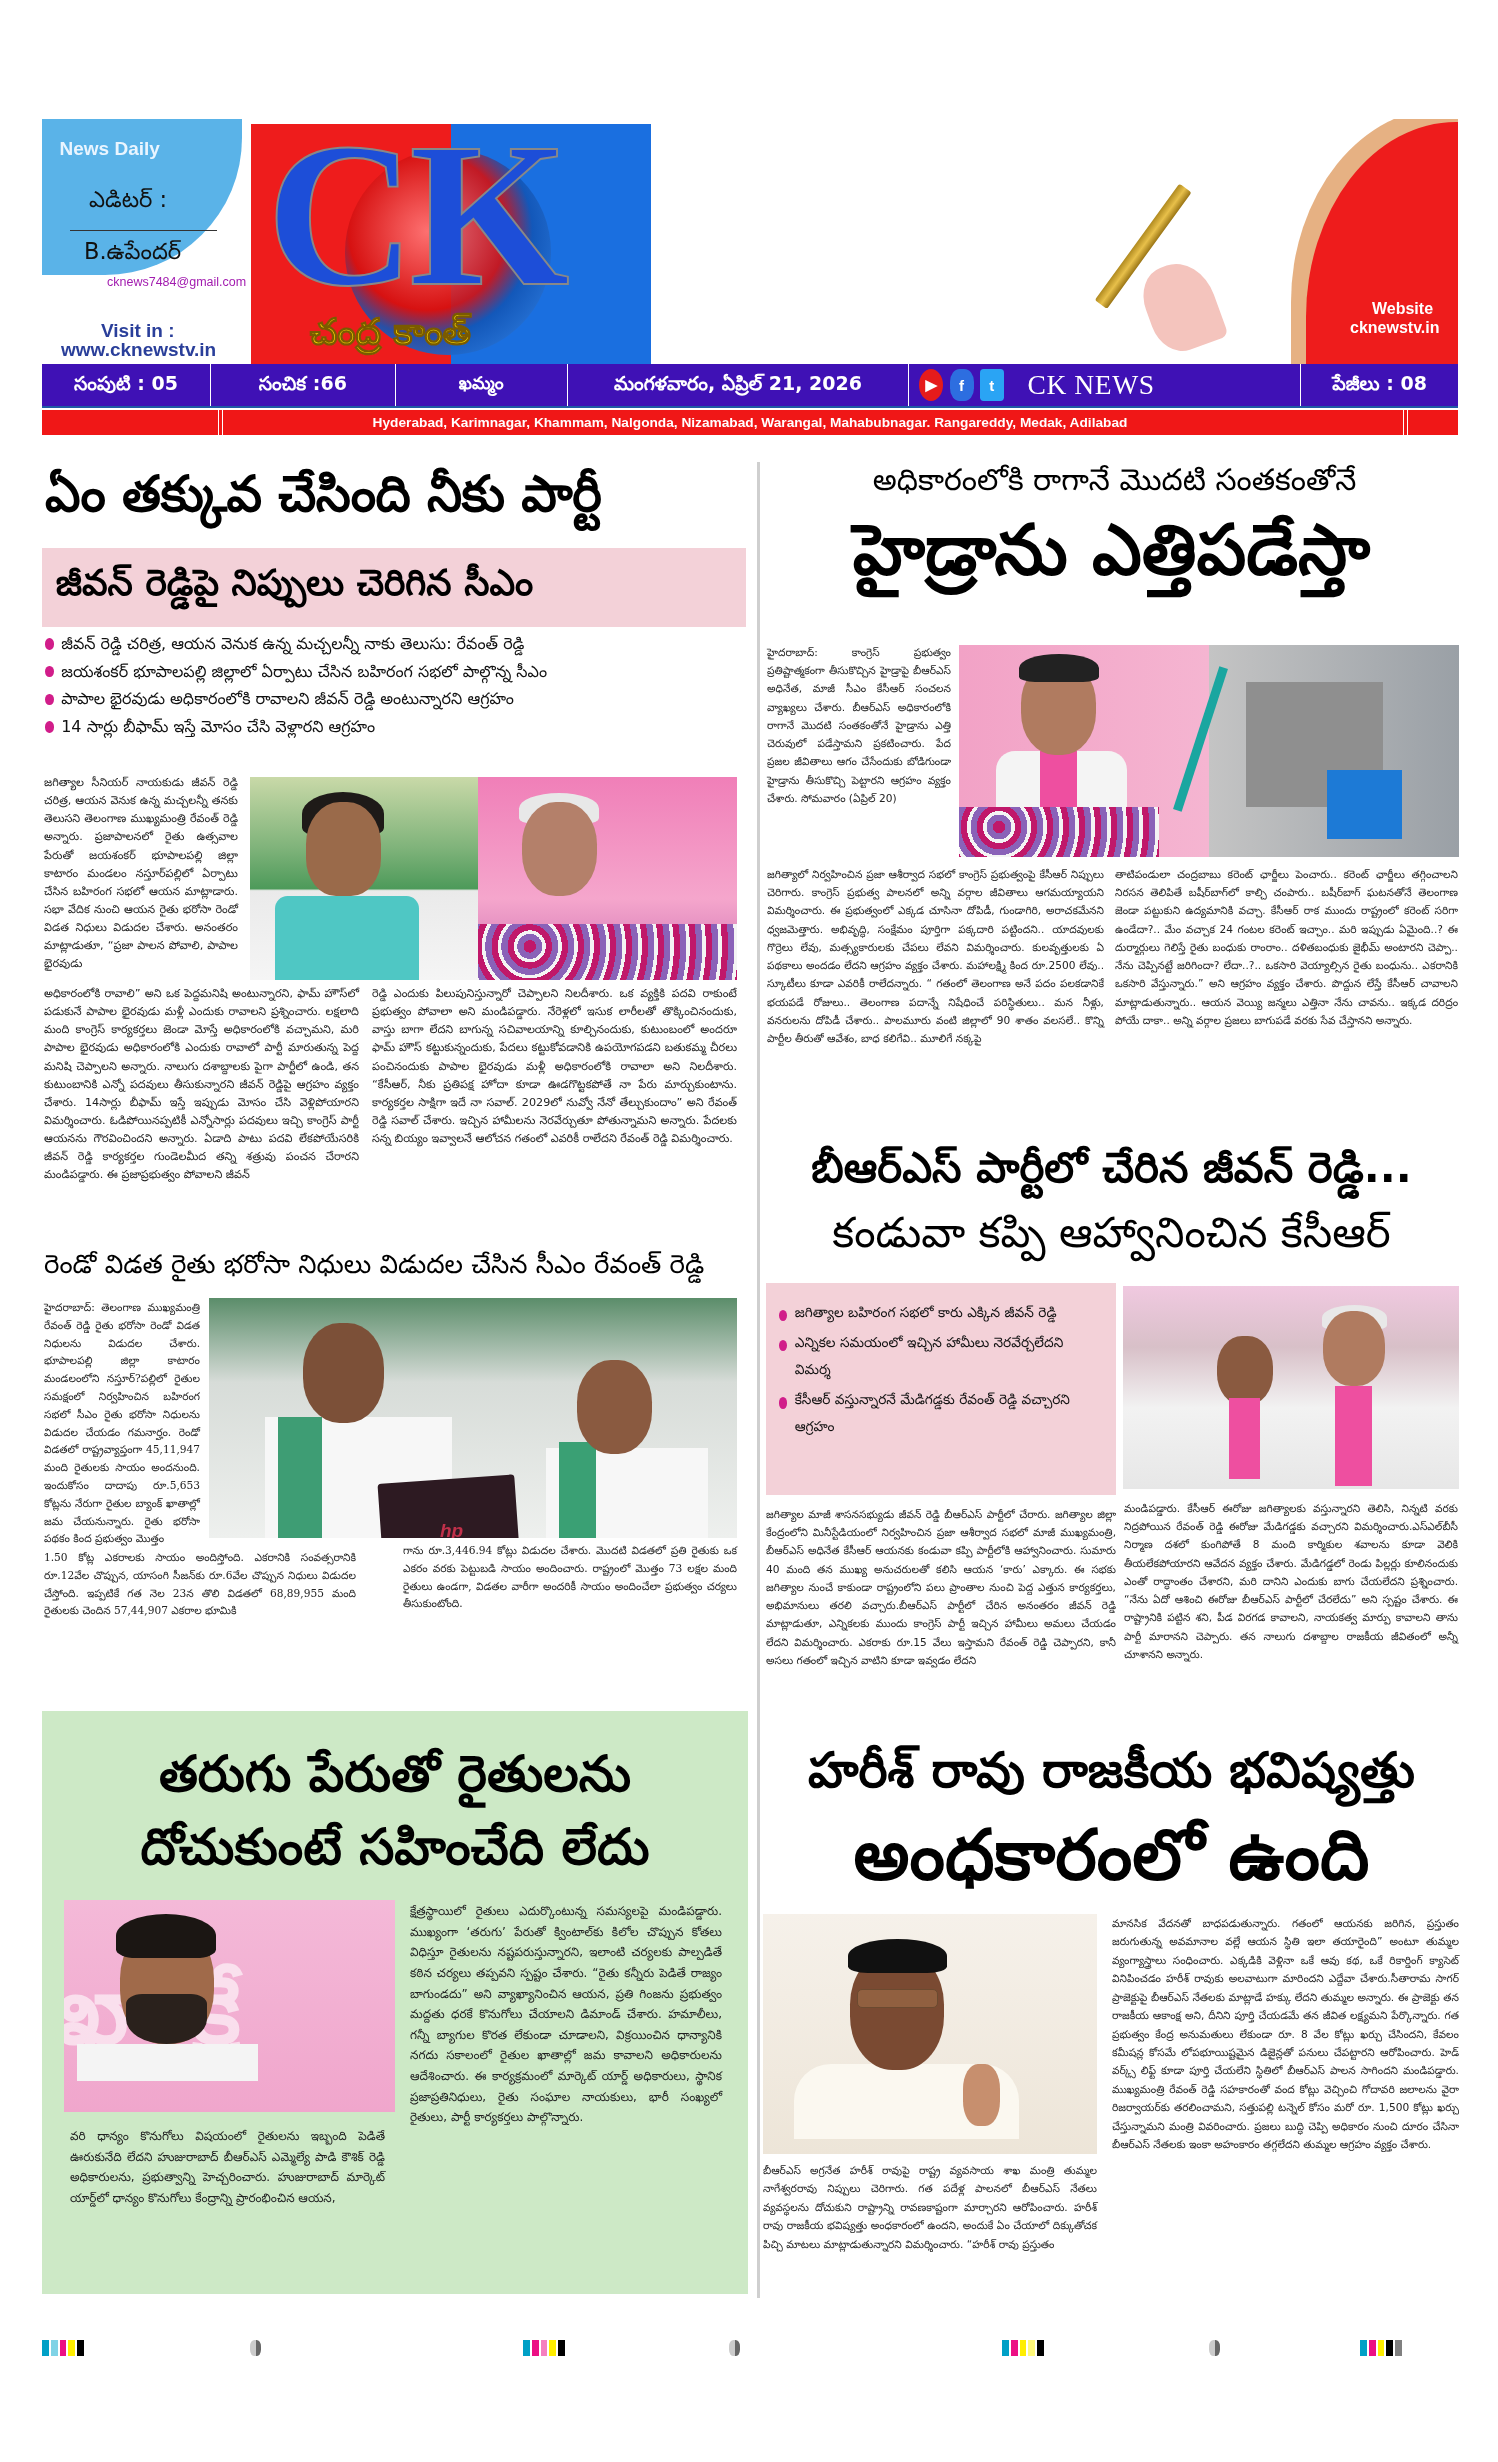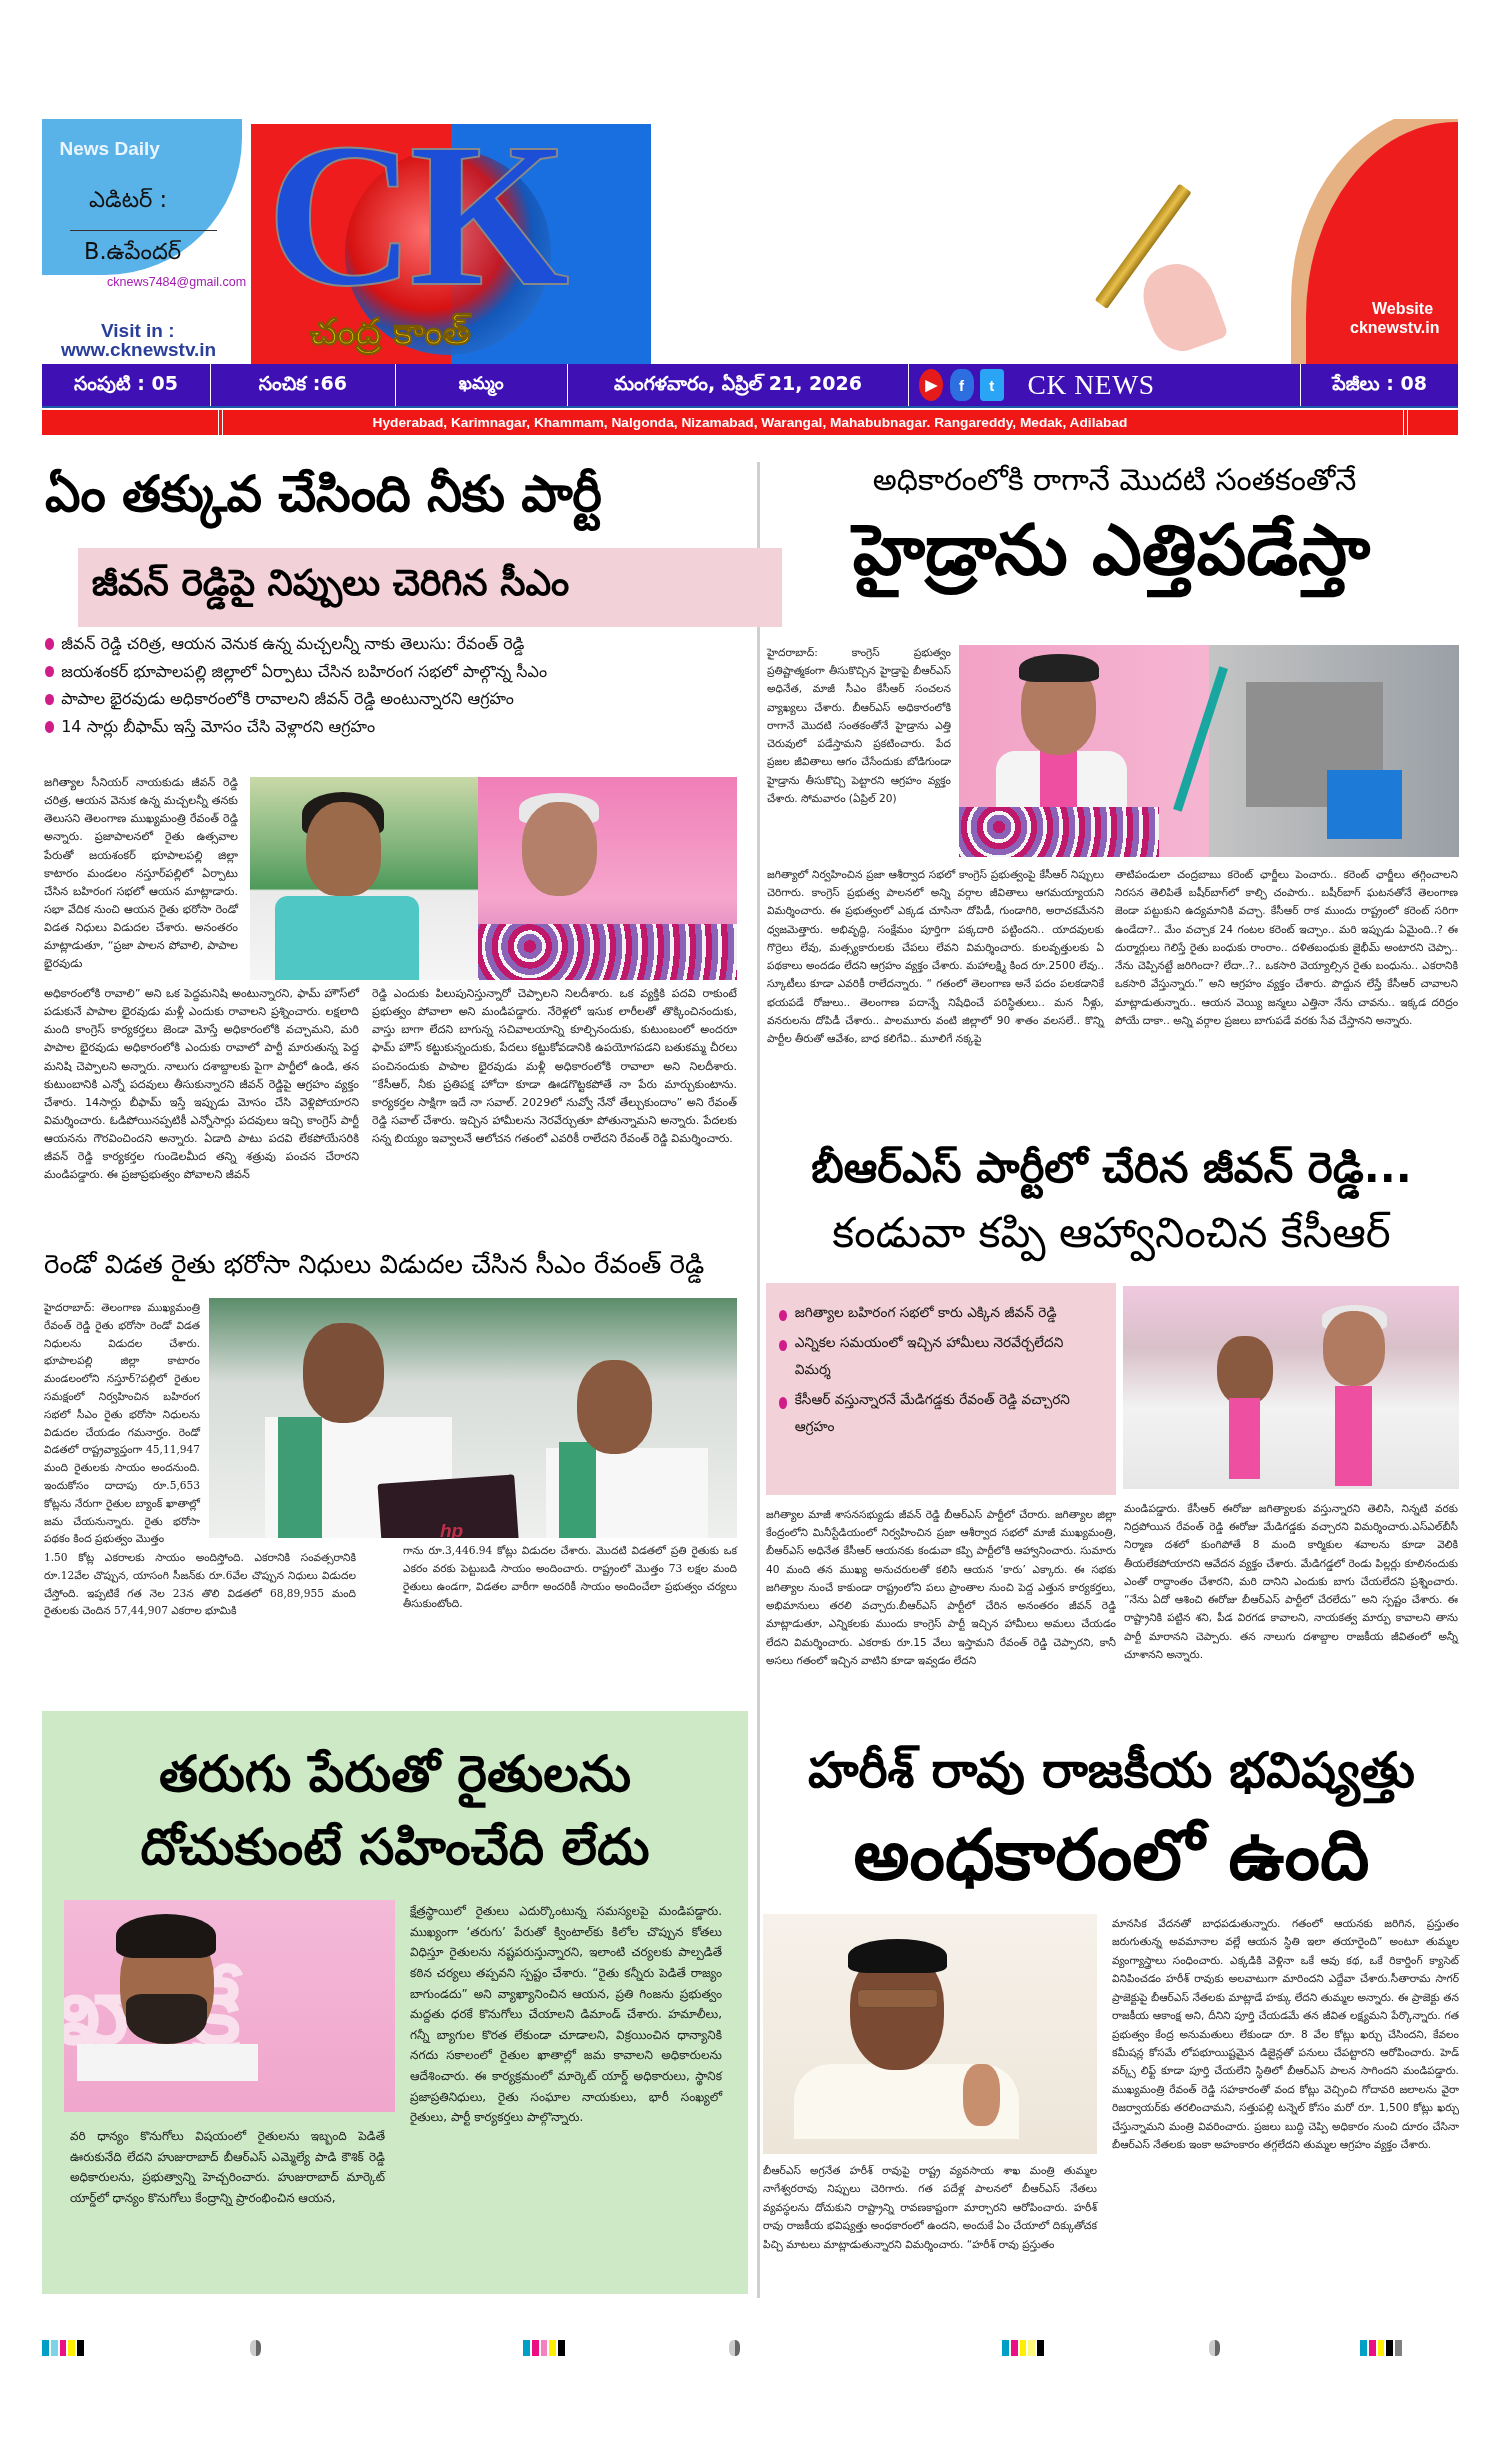--- a/index.html
+++ b/index.html
@@ -185,21 +185,21 @@
 <div class="citybar">
   <span class="edge" style="left:176px"></span>
   <span>Hyderabad,  Karimnagar, Khammam, Nalgonda, Nizamabad, Warangal, Mahabubnagar. Rangareddy, Medak, Adilabad</span>
   <span class="edge" style="left:1361px"></span>
 </div>
 
 <div class="vrule" style="left:757px; top:462px; height:1836px;"></div>
 
 <article>
   <h1 class="abs h1-big" style="left:45px; top:465px;">ఏం తక్కువ చేసింది నీకు పార్టీ</h1>
-  <div class="abs pinkbox" style="left:42px; top:548px; width:704px; height:79px;margin-left:36px;">
+  <div class="abs pinkbox" style="left:42px; top:548px; width:704px; height:79px;">
     <div class="h-sub" style="position:absolute; left:13.7px; top:13.7px;">జీవన్ రెడ్డిపై నిప్పులు చెరిగిన సీఎం</div>
   </div>
   <ul class="abs bullets" style="left:45px; top:632px; width:706px;">
     <li>
         <span class="dot"></span>
         <span>జీవన్ రెడ్డి చరిత్ర, ఆయన వెనుక ఉన్న మచ్చలన్నీ నాకు తెలుసు: రేవంత్ రెడ్డి</span>
       </li>
     <li>
         <span class="dot"></span>
         <span>జయశంకర్ భూపాలపల్లి జిల్లాలో ఏర్పాటు చేసిన బహిరంగ సభలో పాల్గొన్న సీఎం</span>

